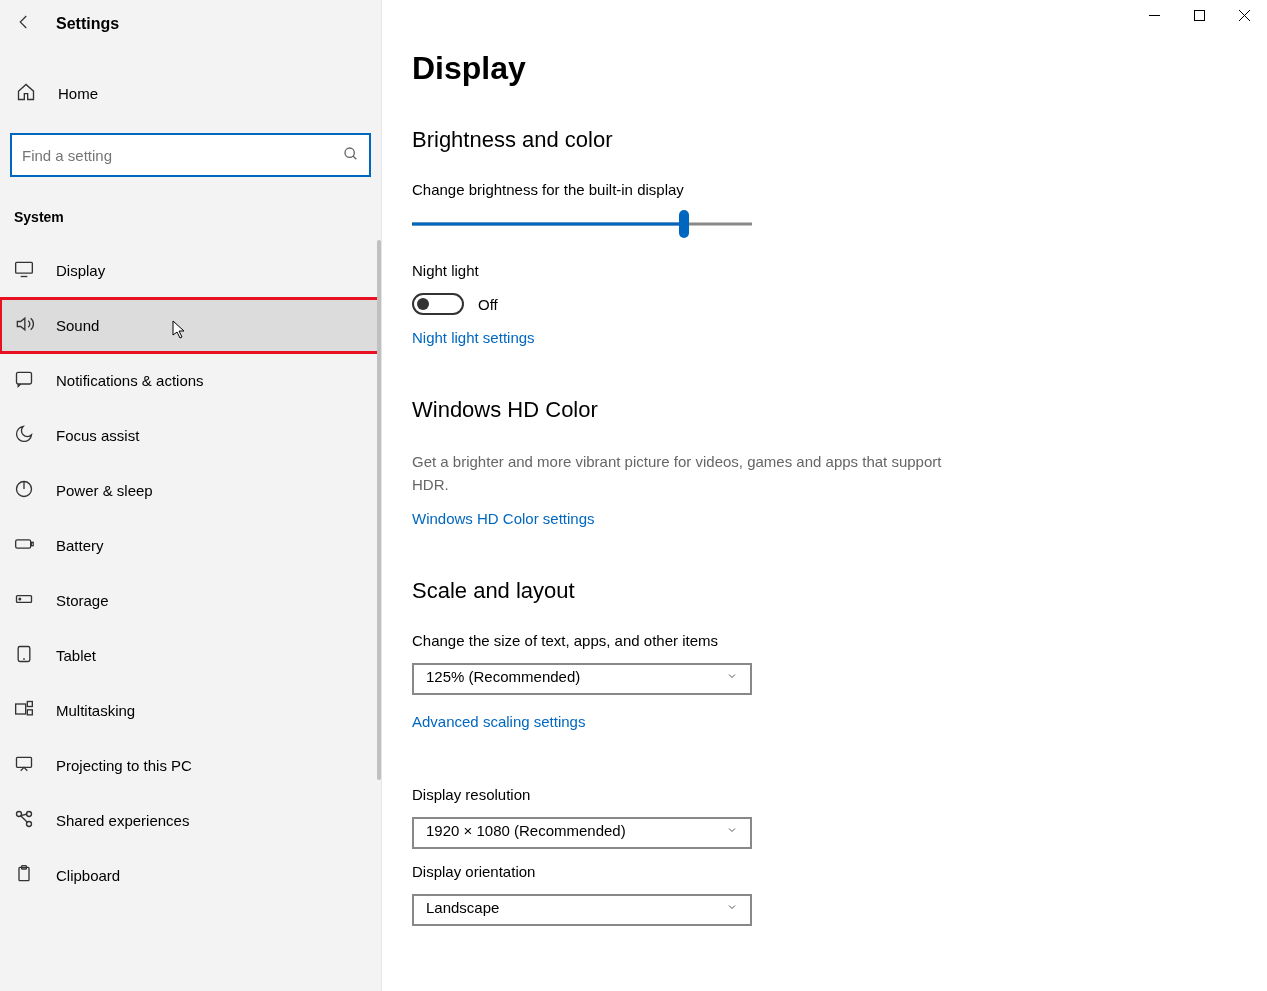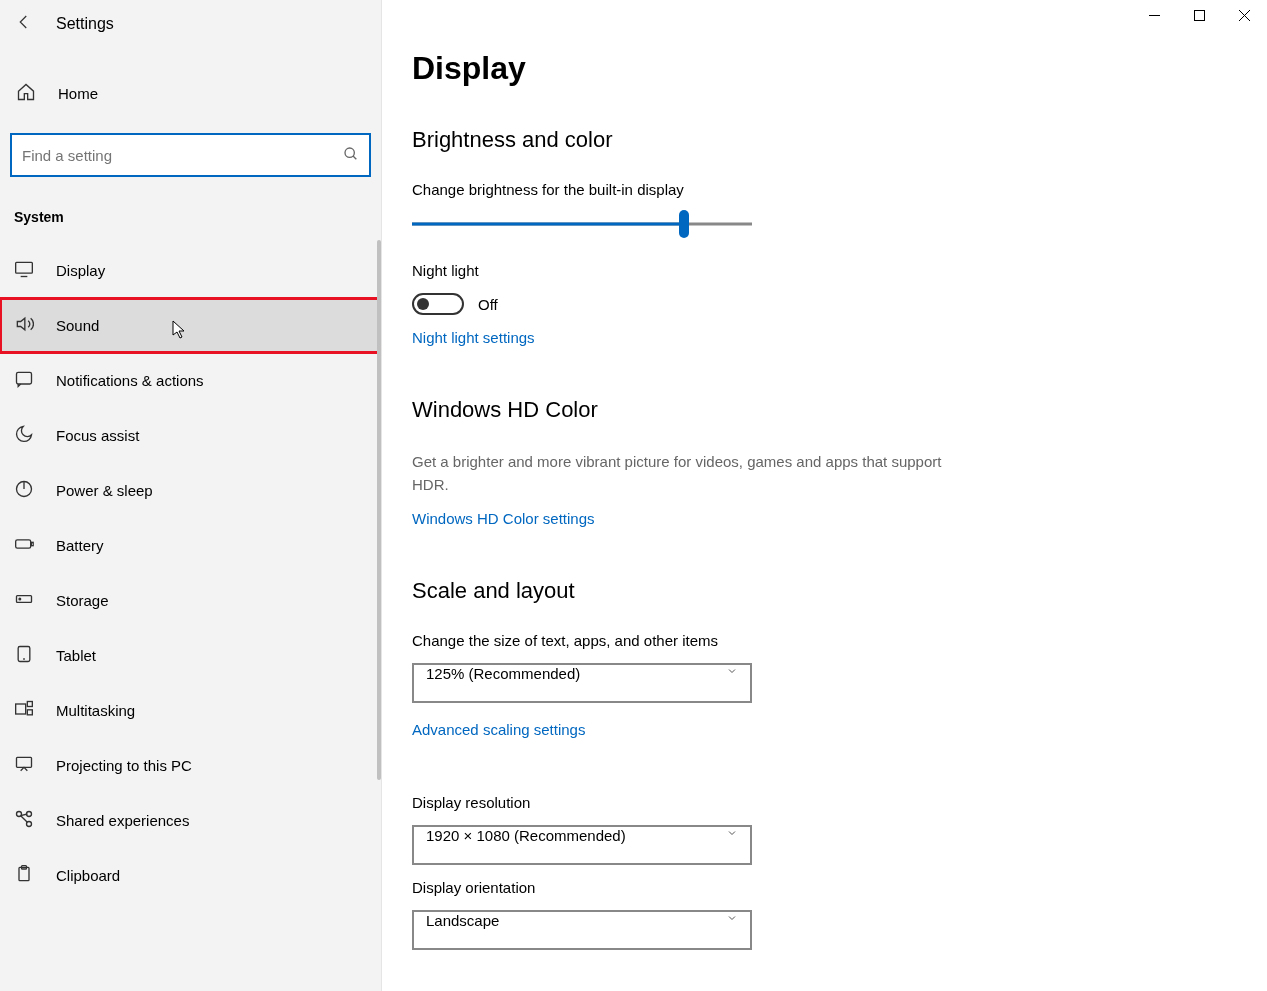--- a/index.html
+++ b/index.html
@@ -5,21 +5,21 @@
     * { box-sizing: border-box; margin: 0; padding: 0; font-family: "Segoe UI", Tahoma, sans-serif; }
     body { width: 1267px; height: 991px; overflow: hidden; display: flex; background: #fff; color: #000; }
     .sidebar { width: 382px; height: 100%; background: #f3f3f3; position: relative; border-right: 1px solid #e5e5e5; overflow: hidden; }
     .main { flex: 1; height: 100%; background: #fff; overflow-y: auto; padding: 50px 0 40px 30px; position: relative; }
 
     
     .window-controls { position: absolute; top: 0; right: 0; display: flex; }
     .win-btn { width: 45px; height: 30px; display: flex; align-items: center; justify-content: center; font-size: 12px; color: #000; }
 
     
-    .sb-top { display: flex; align-items: center; height: 48px; padding-left: 12px; gap: 20px; }
+    .sb-top { display: flex; align-items: center; height: 48px; padding-left: 12px; gap: 20px; font-weight: bold; }
     .back-arrow { width: 24px; text-align: center; font-size: 16px; color: #333; }
 
     .home-row { display: flex; align-items: center; gap: 22px; padding: 14px 16px; margin-top: 20px; font-size: 15px; }
     .home-row svg { width: 20px; height: 20px; }
 
     .search-wrap { margin: 14px 10px 32px 10px; }
     .search-box { width: 100%; height: 44px; border: 2px solid #0067c0; background: #fff; display: flex; align-items: center; padding: 0 10px; }
     .search-box input { flex: 1; border: none; outline: none; font-size: 15px; background: transparent; color: #666; }
     .search-box .search-ic { color: #555; font-size: 14px; }
 
@@ -47,21 +47,21 @@
     .slider-fill { position: absolute; height: 3px; background: #0067c0; top: 50%; transform: translateY(-50%); }
     .slider-thumb { position: absolute; width: 10px; height: 28px; background: #0067c0; border-radius: 5px; top: 50%; transform: translate(-50%, -50%); }
 
     
     .toggle-row { display: flex; align-items: center; gap: 14px; margin-bottom: 0; }
     .toggle { width: 52px; height: 22px; border: 2px solid #333; border-radius: 12px; position: relative; background: #fff; }
     .toggle .knob { position: absolute; width: 12px; height: 12px; background: #333; border-radius: 50%; top: 50%; left: 3px; transform: translateY(-50%); }
     .toggle-state { font-size: 15px; }
 
     
-    .dropdown { width: 340px; height: 40px; border: 2px solid #888; display: flex; align-items: flex-start; justify-content: space-between; padding: 0 12px; font-size: 15px; cursor: pointer; margin-bottom: 14px; }
+    .dropdown { width: 340px; height: 32px; border: 2px solid #888; display: flex; align-items: flex-end; justify-content: space-between; padding: 8px 12px; font-size: 15px; cursor: pointer; margin-bottom: 14px; }
     .dropdown .chev { font-size: 12px; color: #555; }
 
     .cursor-pointer { position: absolute; pointer-events: none; font-size: 16px; color: #000; }
   </style>
 </head>
 <body>
 
 <div class="sidebar">
   <div class="sb-top">
     <span class="back-arrow">

